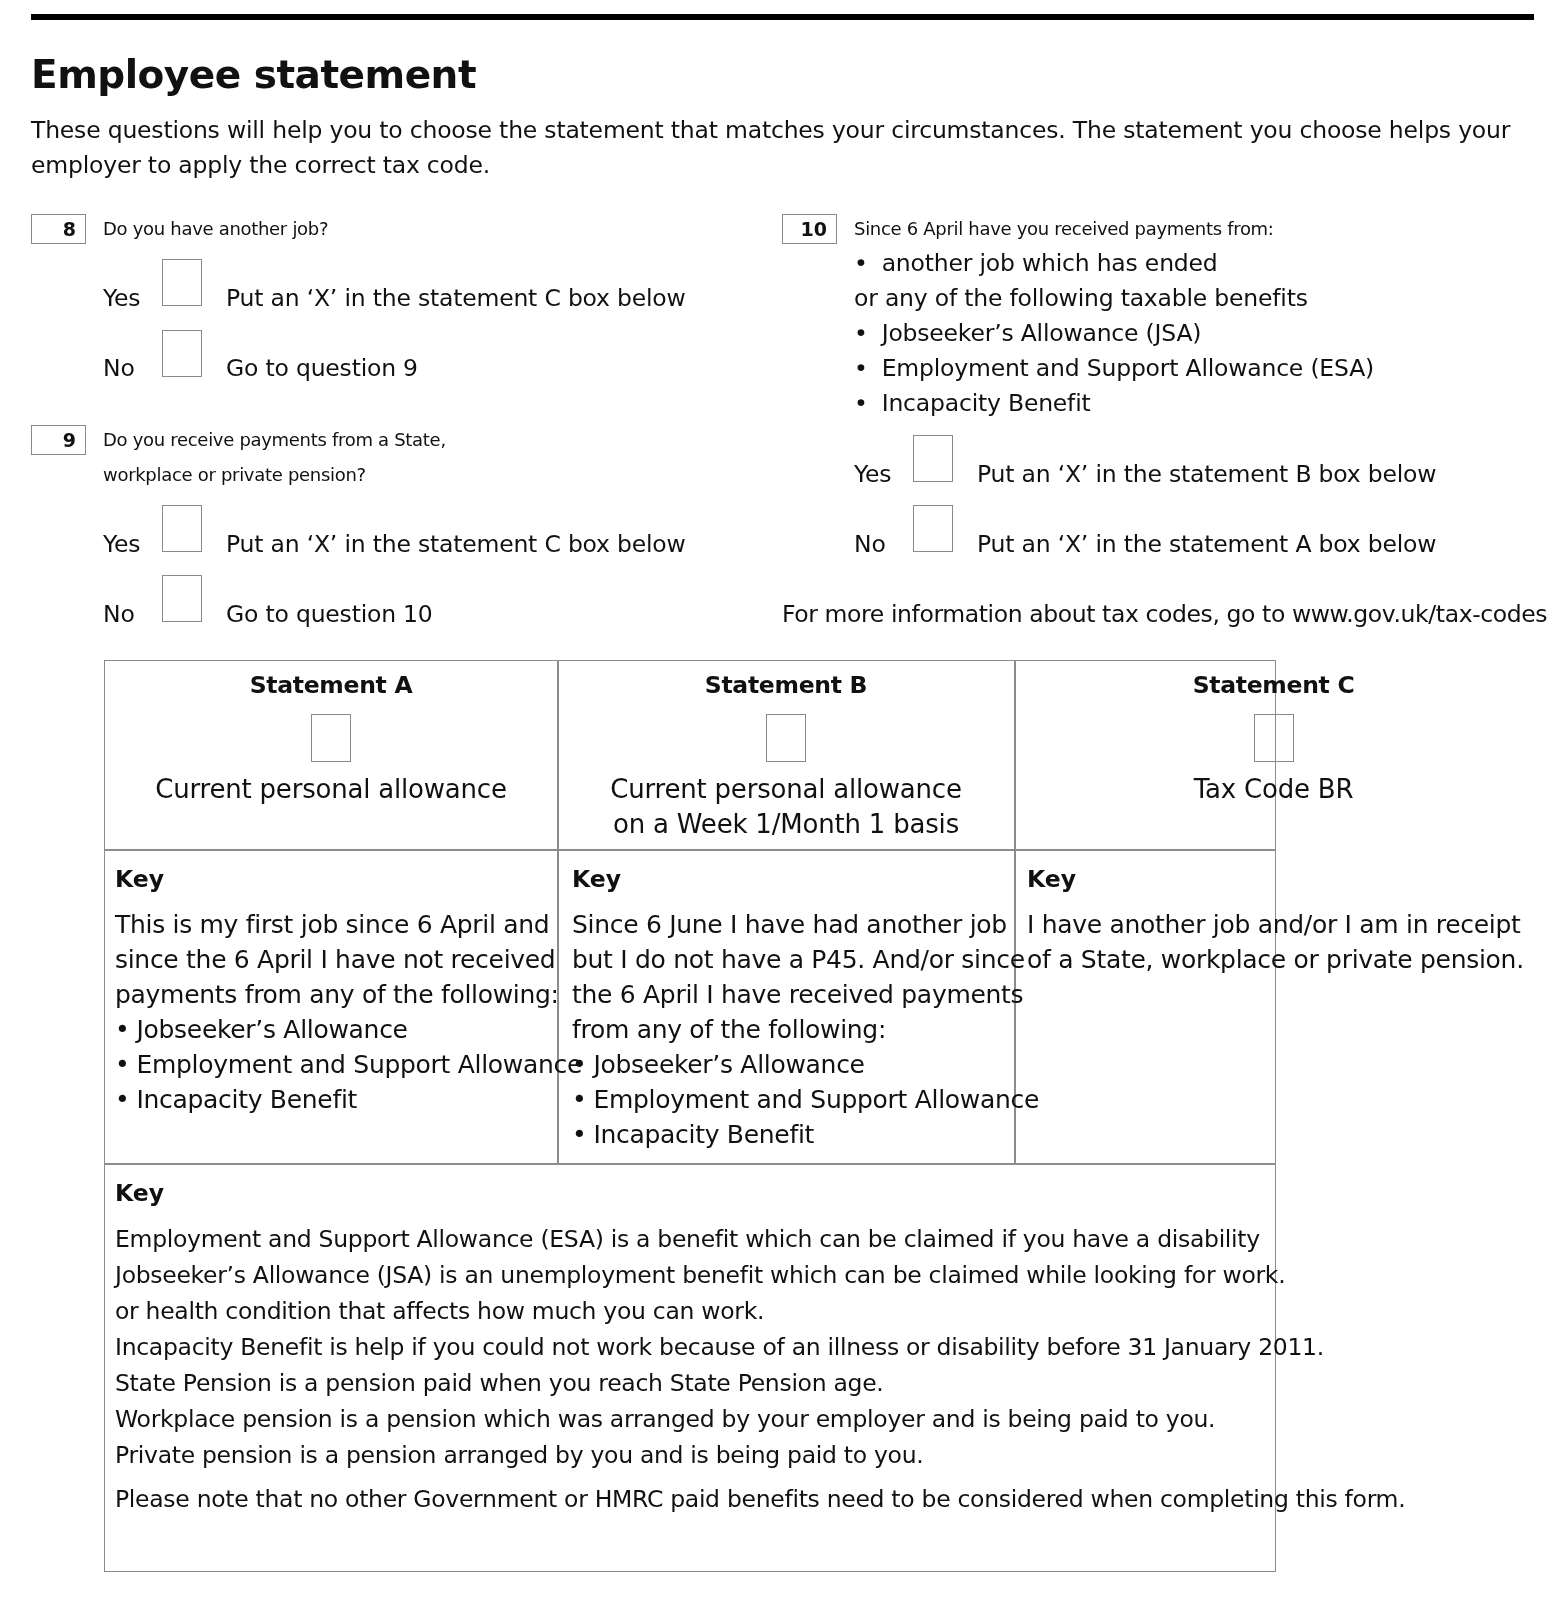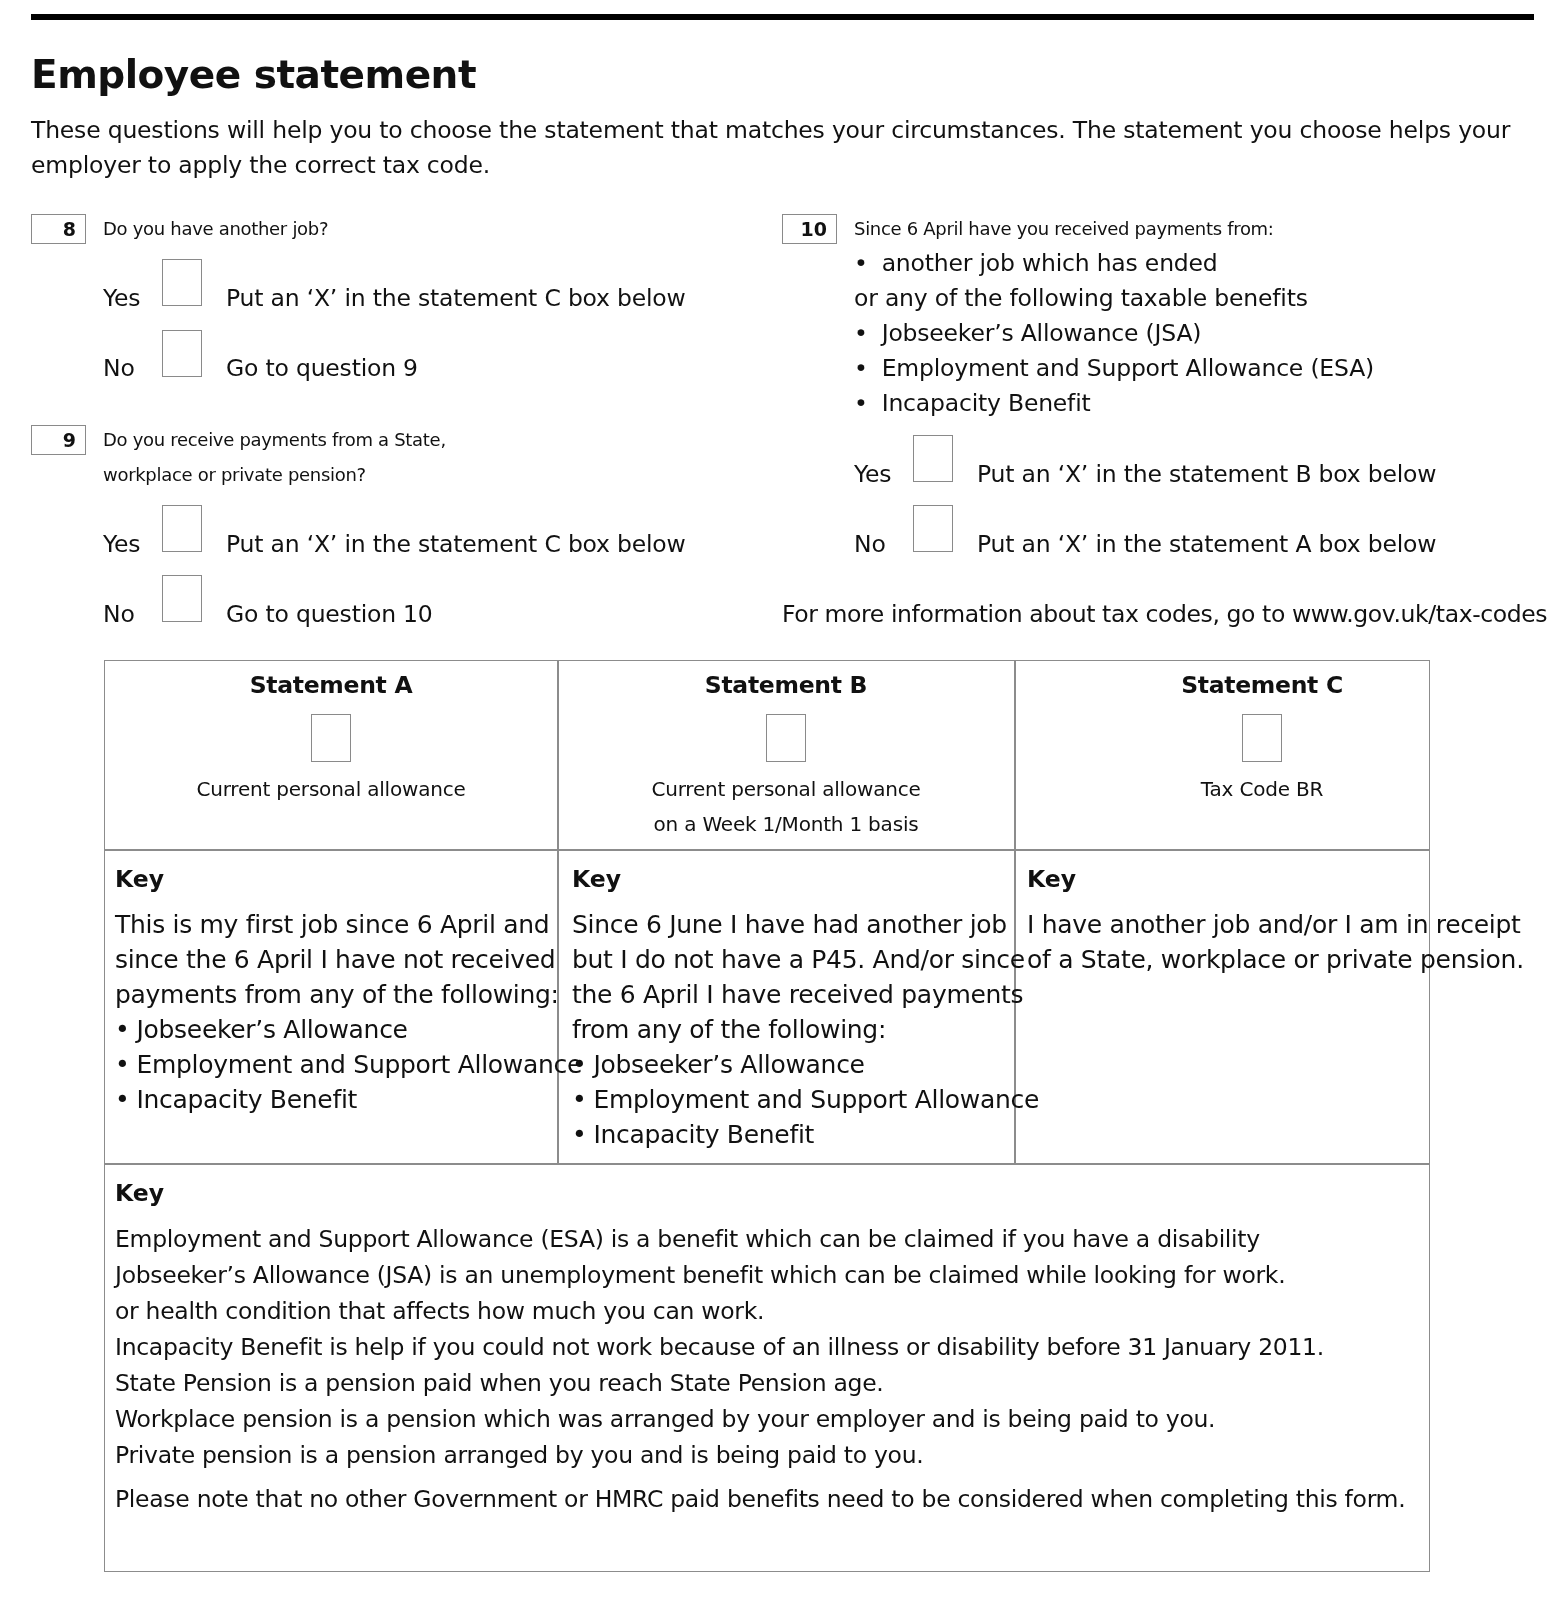--- a/index.html
+++ b/index.html
@@ -12,29 +12,29 @@
     .intro { position: absolute; left: 31px; top: 113px; width: 1480px; font-size: 23.5px; line-height: 35px; letter-spacing: -0.2px; }
     .qnum {
       position: absolute; height: 30px; border: 1.5px solid #8a8a8a; box-sizing: border-box;
       font-size: 19px; font-weight: bold; text-align: right; padding-right: 9px; line-height: 28px;
     }
     .qtext { position: absolute; font-size: 18px; font-weight: normal; line-height: 35px; letter-spacing: -0.3px; }
     .line { position: absolute; font-size: 23.5px; line-height: 35px; letter-spacing: -0.2px; white-space: nowrap; }
     .cb { position: absolute; width: 40px; height: 47px; border: 1.5px solid #8a8a8a; box-sizing: border-box; background: #fff; cursor: pointer; }
     .bullet::before { content: "\2022"; margin-right: 14px; }
     .btable {
-      position: absolute; left: 104px; top: 660px; width: 1326px; height: 912px;
+      position: absolute; left: 104px; top: 660px; width: 1172px; height: 912px;
       border: 1.5px solid #8c8c8c; box-sizing: border-box;
     }
     .vline { position: absolute; width: 1.5px; background: #8c8c8c; }
     .hline { position: absolute; height: 1.5px; background: #8c8c8c; left: 0; right: 0; }
     .cell { position: absolute; }
     .st-head { position: absolute; left: 0; right: 0; text-align: center; font-size: 23.5px; font-weight: bold; letter-spacing: -0.3px; }
     .st-cb { position: absolute; left: 50%; margin-left: -20px; width: 40px; height: 48px; border: 1.5px solid #8a8a8a; box-sizing: border-box; cursor: pointer; }
-    .st-desc { position: absolute; left: 0; right: 0; text-align: center; font-size: 20px; line-height: 35px; letter-spacing: -0.2px; }
+    .st-desc { position: absolute; left: 0; right: 0; text-align: center; font-size: 26px; line-height: 35px; letter-spacing: -0.2px; }
     .key-head { position: absolute; font-size: 23.5px; font-weight: bold; }
     .key-body { position: absolute; font-size: 25px; line-height: 35px; letter-spacing: -0.3px; }
     .key-body div { white-space: nowrap; }
     .kb::before { content: "\2022"; margin-right: 7px; }
     .gloss { position: absolute; left: 10px; top: 560px; font-size: 23.5px; letter-spacing: -0.3px; }
     .gloss div { line-height: 36px; white-space: nowrap; }
     .gloss .note { margin-top: 8px; }
   </style>
 </head>
 <body>
@@ -100,21 +100,21 @@
 
   <div class="cell" style="left:453px;top:0;width:456px;height:188px;">
     <div class="st-head" style="top:10px;">Statement B</div>
     <div class="st-cb" style="top:53px;"></div>
     <div class="st-desc" style="top:111px;">
       <div>Current personal allowance</div>
       <div>on a Week 1/Month 1 basis</div>
     </div>
   </div>
 
-  <div class="cell" style="left:910px;top:0;width:494px;height:188px;">
+  <div class="cell" style="left:910px;top:0;width:494px;height:188px;padding-left:23px;">
     <div class="st-head" style="top:10px;">Statement C</div>
     <div class="st-cb" style="top:53px;"></div>
     <div class="st-desc" style="top:111px;">
       <div>Tax Code BR</div>
     </div>
   </div>
 
   <div class="cell" style="left:0;top:190px;width:452px;">
     <div class="key-head" style="left:10px;top:14px;">Key</div>
     <div class="key-body" style="left:10px;top:56px;">

